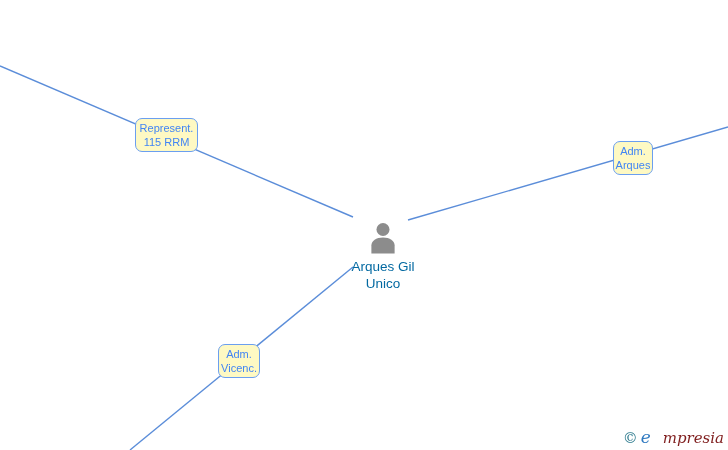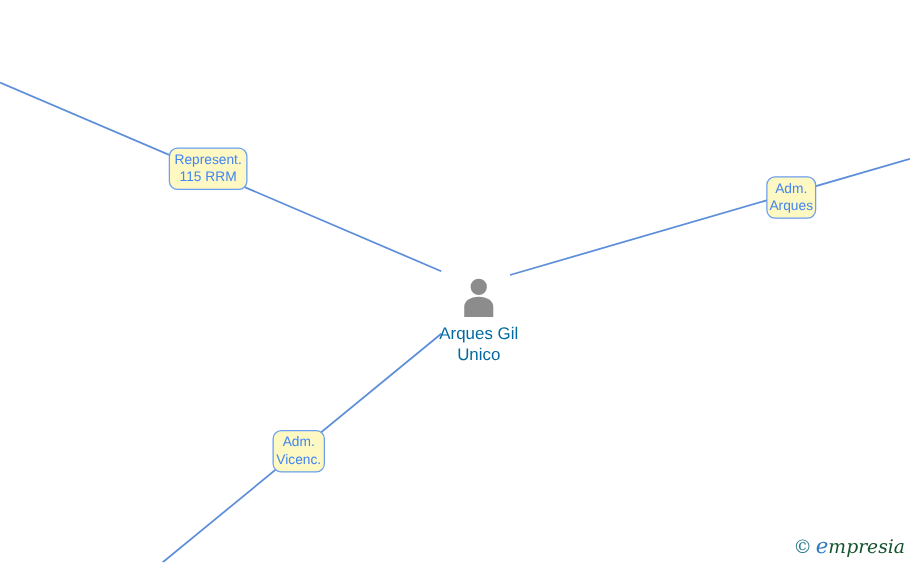--- a/index.html
+++ b/index.html
@@ -56,21 +56,21 @@
   .watermark {
     position: absolute;
     right: 4px;
     bottom: 3px;
     font-family: "DejaVu Serif", serif;
     font-size: 15px;
     white-space: nowrap;
   }
   .wm-copy { color: #2e7b8e; font-style: normal; margin-right: 3px; }
   .wm-initial { color: #2f79c0; font-style: italic; font-size: 17px; }
-  .wm-rest { color: #14532d; font-style: italic; }
+  .wm-rest { color: #7f1d1d; font-style: italic; margin-left: 12px; }
 </style>
 </head>
 <body>
 
 <div class="canvas">
 
   <svg class="edges" width="728" height="450" viewBox="0 0 728 450">
     <line x1="0" y1="66" x2="353" y2="217" stroke-width="1.4" stroke="#5b8dd9"></line>
     <line x1="408" y1="220" x2="728" y2="127" stroke-width="1.4" stroke="#5b8dd9"></line>
     <line x1="353" y1="267" x2="130" y2="450" stroke-width="1.4" stroke="#5b8dd9"></line>

